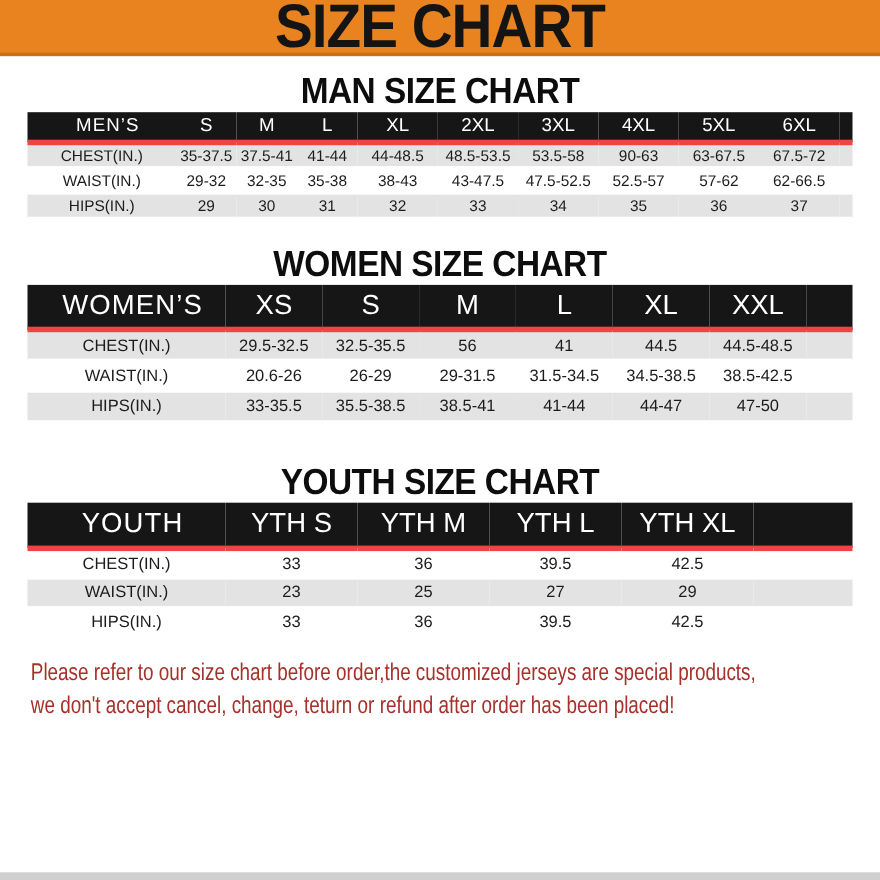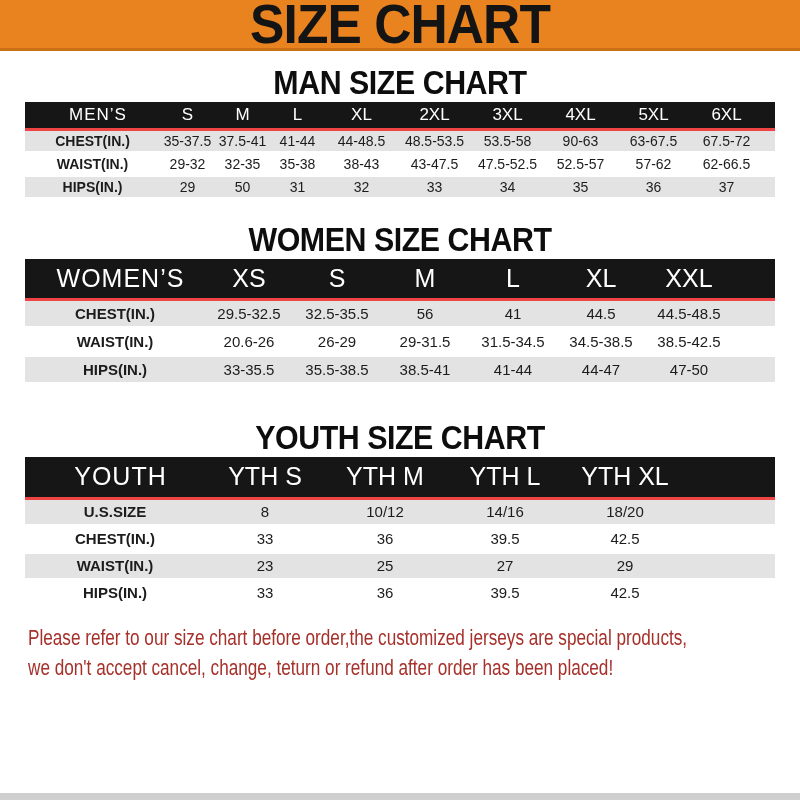--- a/index.html
+++ b/index.html
@@ -40,38 +40,38 @@
   .h-youth{margin-top:34px;}
   
   table.size-table{
     width:750px;margin:0 auto;border-collapse:collapse;table-layout:fixed;
   }
   .t-man{margin-top:13px;}
   .t-women{margin-top:11px;}
   .t-youth{margin-top:12px;}
   tr.hdr th{
     background:var(--header-bar);color:#fff;font-weight:normal;
-    text-align:center;border-bottom:3px solid #ef4444;white-space:nowrap;
+    text-align:center;border-bottom:5px solid #ef4444;white-space:nowrap;
   }
   .t-man tr.hdr th{height:27px;font-size:17px;}
   .t-women tr.hdr th,.t-youth tr.hdr th{height:41px;font-size:25px;}
   th.corner{
     text-align:left;padding-left:12px;font-weight:bold;letter-spacing:1px;
   }
   .t-man th.corner{font-size:21px;}
   .t-women th.corner,.t-youth th.corner{font-size:24px;}
   tbody td{
     text-align:center;color:#1c1c1c;border-bottom:3px solid #fff;
     white-space:nowrap;background:#fff;
   }
   .t-man tbody td{height:23px;font-size:14px;}
   .t-women tbody td{height:28px;font-size:15px;}
   .t-youth tbody td{height:27px;font-size:15px;}
   tr.shade td{background:var(--row-shade);}
-  td.lbl{font-size:14px;font-weight:bold;}
+  td.lbl{font-size:14px;}
   
   .t-man col.c-lbl{width:135px;} .t-man col.c-sm{width:55px;}
   .t-man col.c-lg{width:73px;}  .t-man col.c-fill{width:12px;}
   .t-women col.c-lbl{width:180px;} .t-women col.c-dat{width:88px;}
   .t-women col.c-fill{width:42px;}
   .t-youth col.c-lbl{width:180px;} .t-youth col.c-dat{width:120px;}
   .t-youth col.c-fill{width:90px;}
   
   .footer{
     margin:15px 0 0 28px;color:var(--footer-text);
@@ -145,21 +145,21 @@
       <td>43-47.5</td>
       <td>47.5-52.5</td>
       <td>52.5-57</td>
       <td>57-62</td>
       <td>62-66.5</td>
       <td></td>
     </tr>
     <tr class="shade">
       <td class="lbl">HIPS(IN.)</td>
       <td>29</td>
-      <td>50</td>
+      <td>30</td>
       <td>31</td>
       <td>32</td>
       <td>33</td>
       <td>34</td>
       <td>35</td>
       <td>36</td>
       <td>37</td>
       <td></td>
     </tr>
   </tbody>
@@ -239,28 +239,20 @@
     <tr class="hdr">
       <th class="corner">YOUTH</th>
       <th>YTH S</th>
       <th>YTH M</th>
       <th>YTH L</th>
       <th>YTH XL</th>
       <th></th>
     </tr>
   </thead>
   <tbody>
-    <tr class="shade">
-      <td class="lbl">U.S.SIZE</td>
-      <td>8</td>
-      <td>10/12</td>
-      <td>14/16</td>
-      <td>18/20</td>
-      <td></td>
-    </tr>
     <tr>
       <td class="lbl">CHEST(IN.)</td>
       <td>33</td>
       <td>36</td>
       <td>39.5</td>
       <td>42.5</td>
       <td></td>
     </tr>
     <tr class="shade">
       <td class="lbl">WAIST(IN.)</td>

